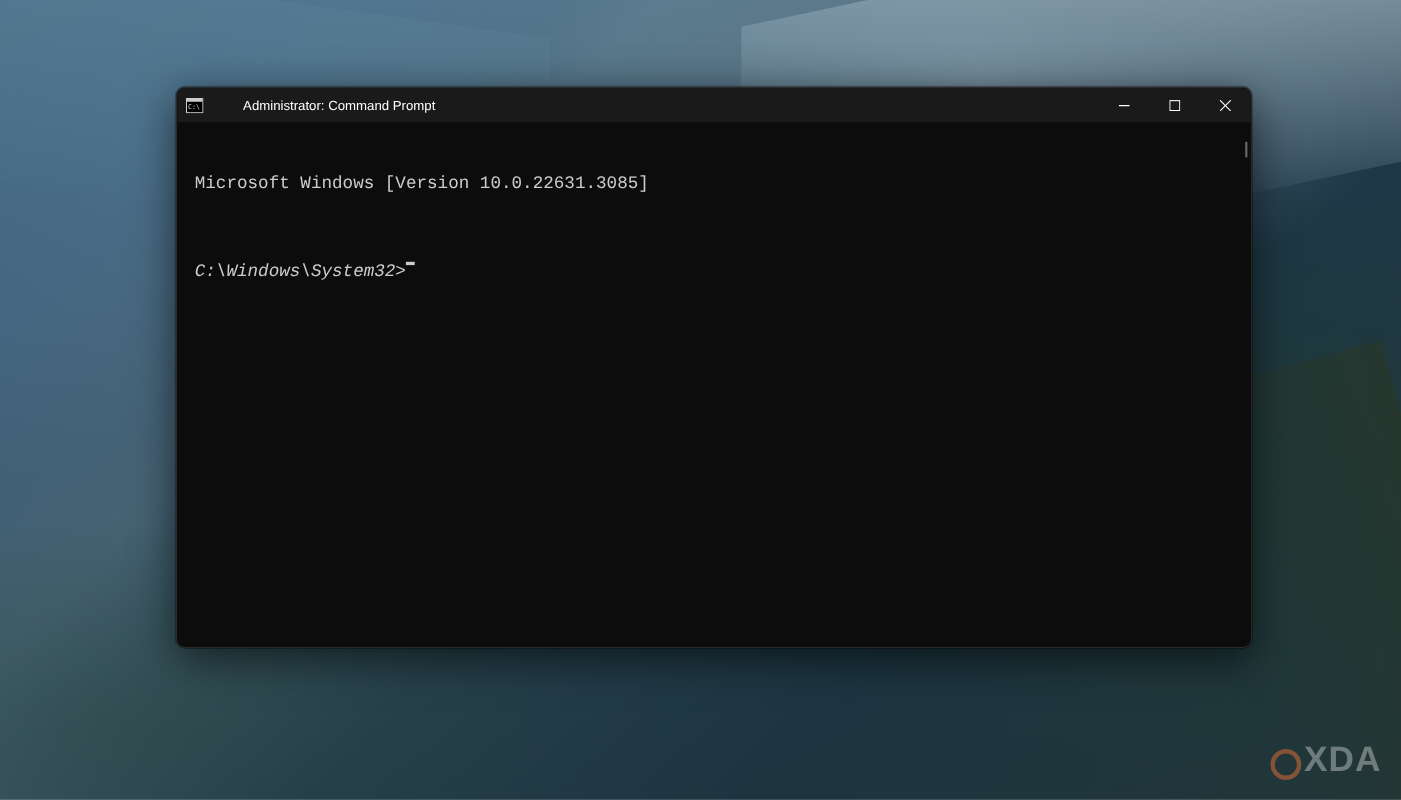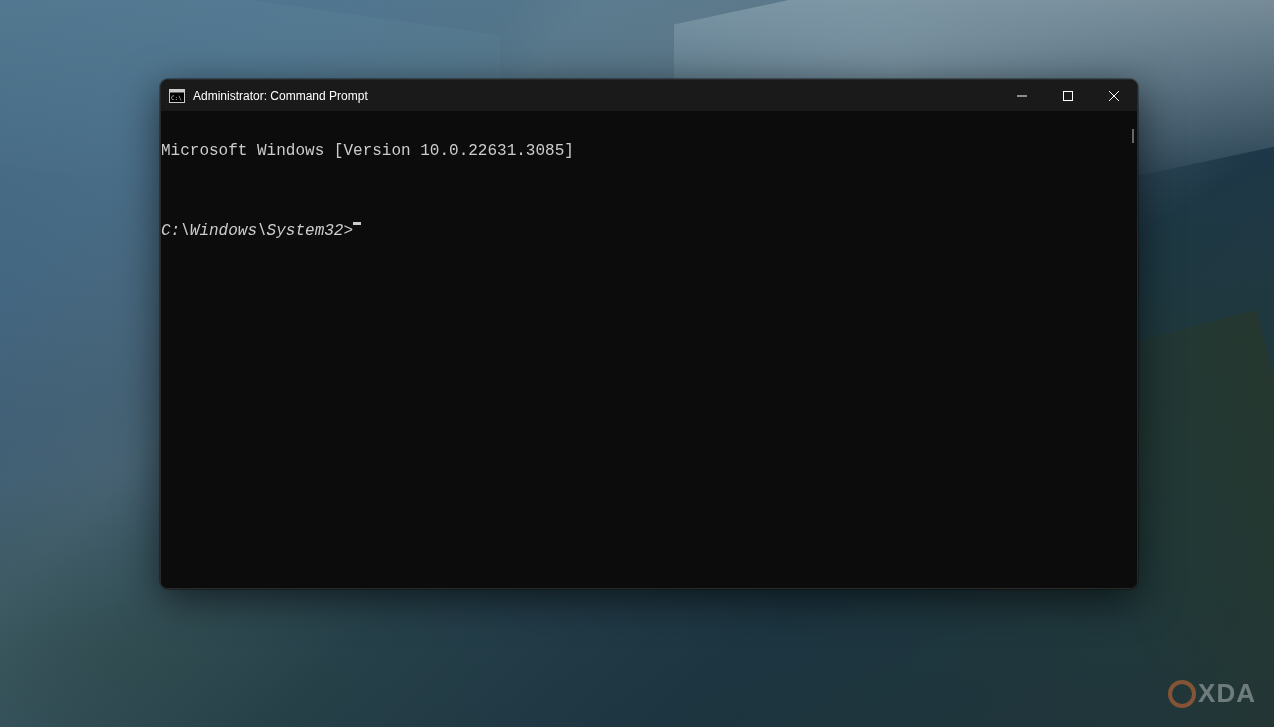--- a/index.html
+++ b/index.html
@@ -51,25 +51,25 @@
       height: 500px;
       background: linear-gradient(260deg, rgba(40,55,40,0.7) 0%, transparent 90%);
       transform: rotate(-15deg);
     }
     .watermark {
       position: absolute;
       bottom: 18px;
       right: 18px;
       color: rgba(255,255,255,0.35);
       font-family: Arial, sans-serif;
-      font-size: 26px;
+      font-size: 32px;
       font-weight: 700;
       letter-spacing: 1px;
       display: flex;
-      align-items: center;
+      align-items: flex-end;
       gap: 2px;
     }
     .watermark-ring {
       width: 28px;
       height: 28px;
       border: 4px solid rgba(255,120,50,0.45);
       border-radius: 50%;
       display: inline-block;
     }
 
@@ -90,20 +90,21 @@
     }
     .titlebar {
       height: 31px;
       background: #1a1a1a;
       display: flex;
       align-items: center;
       padding-left: 8px;
       color: #ffffff;
       font-size: 12px;
       flex-shrink: 0;
+      gap: 28px;
     }
     .titlebar-icon {
       width: 16px;
       height: 14px;
       margin-right: 8px;
       display: flex;
       align-items: center;
       justify-content: center;
     }
     .titlebar-icon svg {
@@ -142,21 +143,21 @@
       line-height: 16px;
       color: #cccccc;
       white-space: pre;
       overflow: hidden;
     }
     .terminal-content {
       position: absolute;
       top: 0;
       left: 0;
       right: 10px;
-      padding: 0;
+      padding: 16px;
     }
     .term-line {
       white-space: pre;
     }
     .prompt-line {
       display: flex;
       white-space: pre;
       font-style: italic;
     }
     .cursor {

